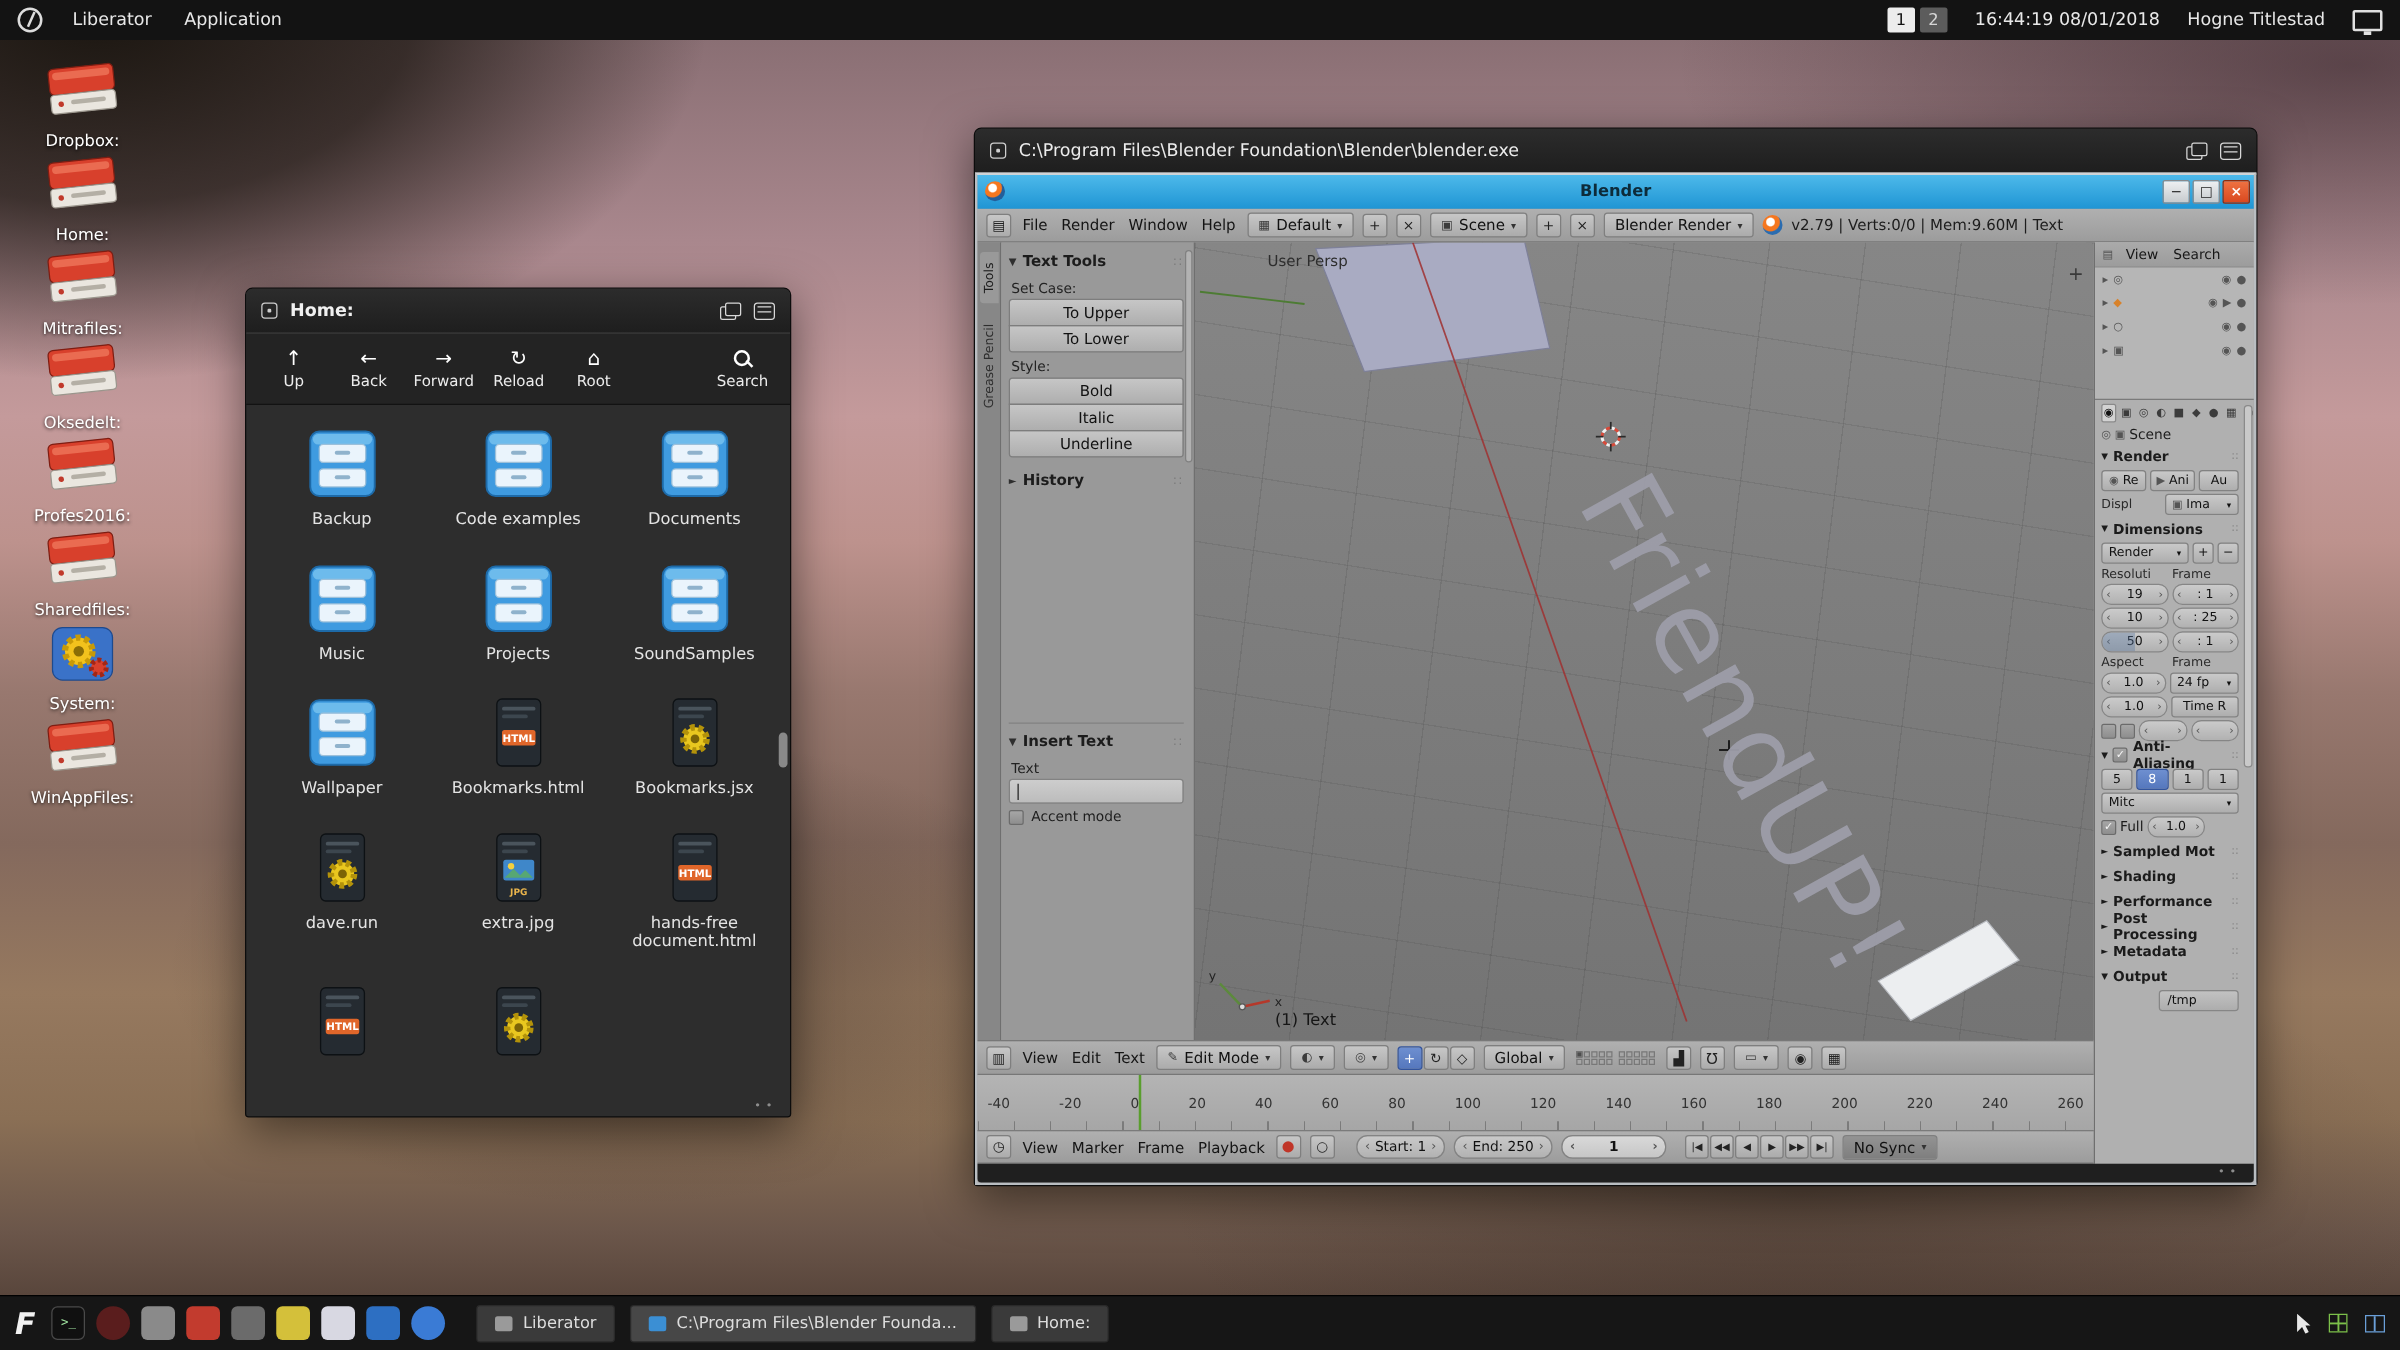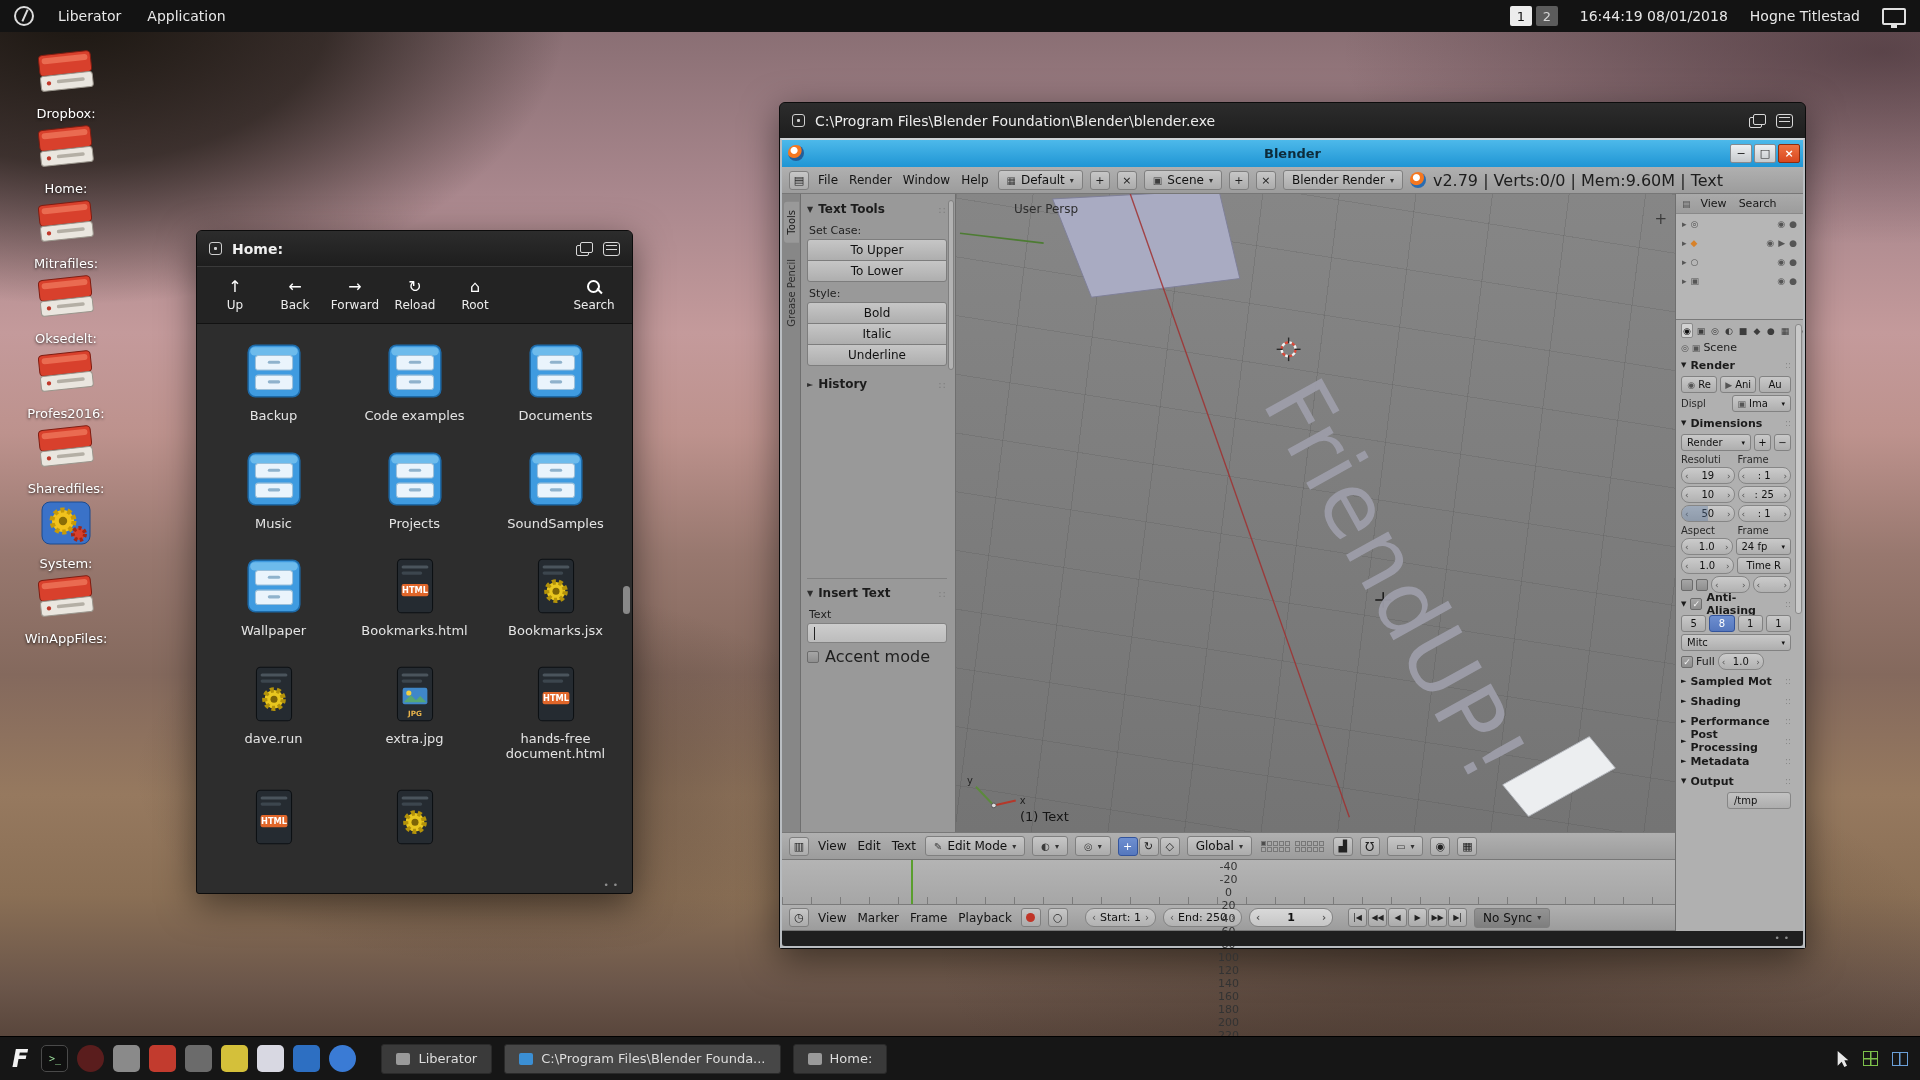--- a/index.html
+++ b/index.html
@@ -99,21 +99,21 @@
   .drop { height:20px; display:inline-flex; align-items:center; gap:5px; padding:0 8px;
     background:linear-gradient(#c7c7c7,#ababab); border:1px solid #7f7f7f; border-radius:3px; font-size:12px; color:#111; cursor:pointer; flex:none; }
   .drop::after { content:"\25BE"; font-size:8px; color:#333; }
   .drop .dic { font-size:10px; color:#3c3c3c; }
   .drop.dark { background:linear-gradient(#939393,#7e7e7e); }
   .menu-item { cursor:pointer; padding:0 2px; white-space:nowrap; }
   .pressed { background:linear-gradient(#6e8fd0,#5577bd) !important; border-color:#33549c !important; color:#fff !important; }
 
   .bl-logo { width:16px; height:16px; border-radius:50%; flex:none;
     background:radial-gradient(circle at 40% 35%, #fff 0 3px, #f5771f 4px 7px, #2a6cb0 8px); }
-  .stats { white-space:nowrap; font-size:16px; color:#1d1d1d; }
+  .stats { white-space:nowrap; font-size:12px; color:#1d1d1d; }
 
   .bl-body { flex:1; display:flex; min-height:0; }
   .bl-left { flex:1; display:flex; flex-direction:column; min-width:0; }
   .bl-main { flex:1; display:flex; min-height:0; }
 
   
   .shelf-tabs { width:19px; flex:none; background:#878787; border-right:1px solid #6f6f6f; padding-top:8px;
     display:flex; flex-direction:column; gap:8px; align-items:center; }
   .shelf-tab { writing-mode:vertical-rl; transform:rotate(180deg); font-size:10px; color:#1c1c1c;
     padding:8px 2px; background:#999; border-radius:0 3px 3px 0; cursor:pointer; }
@@ -127,21 +127,21 @@
   .ph .dots::before { content:"::"; }
   .slabel { font-size:11px; color:#222; margin:5px 0 2px 2px; font-weight:normal; }
   .vstack { display:flex; flex-direction:column; }
   .vstack .sbtn { height:22px; background:linear-gradient(#c6c6c6,#aeaeae); border:1px solid #7d7d7d; margin-top:-1px;
     font-size:12px; color:#111; display:flex; align-items:center; justify-content:center; cursor:pointer; }
   .vstack .sbtn:first-child { border-radius:3px 3px 0 0; margin-top:0; }
   .vstack .sbtn:last-child { border-radius:0 0 3px 3px; }
   .sfield { height:20px; background:linear-gradient(#cdcdcd,#bcbcbc); border:1px solid #828282; border-radius:3px;
     margin:2px 0 4px 0; position:relative; }
   .sfield .caret { position:absolute; left:6px; top:3px; width:1px; height:13px; background:#222; }
-  .cbrow { display:flex; align-items:center; gap:6px; margin-top:4px; font-size:16px; color:#1d1d1d; }
+  .cbrow { display:flex; align-items:center; gap:6px; margin-top:4px; font-size:11px; color:#1d1d1d; }
   .cb { width:12px; height:12px; background:linear-gradient(#a6a6a6,#8e8e8e); border:1px solid #6b6b6b; border-radius:2px;
     display:inline-flex; align-items:center; justify-content:center; font-size:9px; color:#f4f4f4; flex:none; cursor:pointer; }
   .cb.checked::before { content:"\2713"; }
   .shelf-scroll { position:absolute; right:1px; top:6px; width:6px; height:170px; background:#b2b2b2; border-radius:3px; border:1px solid #808080; }
   .insert-panel { margin-top:184px; border-top:1px solid #818181; padding-top:4px; }
 
   
   .viewport { flex:1; position:relative; overflow:hidden; min-width:0;
     background:linear-gradient(180deg,#868686 0%,#7c7c7c 55%,#747474 100%); }
   .vp-grid { position:absolute; inset:0;
@@ -161,21 +161,21 @@
   .lg { display:grid; grid-template-columns:repeat(5,5px); grid-auto-rows:5px; gap:1px; }
   .lg i { background:#a7a7a7; border:1px solid #787878; }
   .lg i.on { background:#4d4d4d; }
   .magnet { display:inline-block; transform:rotate(180deg); font-size:12px; }
 
   
   .ruler { height:45px; flex:none; position:relative; background:linear-gradient(#b4b4b4,#a6a6a6); border-bottom:1px solid #7b7b7b; }
   .ruler::after { content:""; position:absolute; left:0; right:0; bottom:0; height:7px;
     background:repeating-linear-gradient(90deg, rgba(70,70,70,.45) 0 1px, transparent 1px 29px); }
   .ruler-ticks { position:absolute; inset:0; display:flex; justify-content:space-between; align-items:center;
-    padding:0 8px; font-size:11px; color:#333;flex-direction:column; }
+    padding:0 8px; font-size:11px; color:#333; }
   .playhead { position:absolute; left:14.4%; top:0; bottom:0; width:2px; background:#5a9e2e; }
   .tl-header { height:26px; border-top:none; }
   .tlf { height:19px; display:inline-flex; align-items:center; gap:4px; padding:0 6px;
     background:linear-gradient(#c9c9c9,#b2b2b2); border:1px solid #838383; border-radius:9px; font-size:11px; color:#111; flex:none; }
   .tlf::before { content:"\2039"; color:#555; font-size:10px; }
   .tlf::after { content:"\203A"; color:#555; font-size:10px; }
   .tlf.cur { background:linear-gradient(#d9d9d9,#c6c6c6); width:84px; justify-content:space-between; font-weight:bold; }
   .pbtns { display:flex; gap:1px; margin-left:8px; }
   .pbtn { min-width:19px; height:19px; padding:0 2px; display:inline-flex; align-items:center; justify-content:center;
     background:linear-gradient(#c7c7c7,#ababab); border:1px solid #7f7f7f; border-radius:3px; font-size:8px; color:#222; cursor:pointer; }

